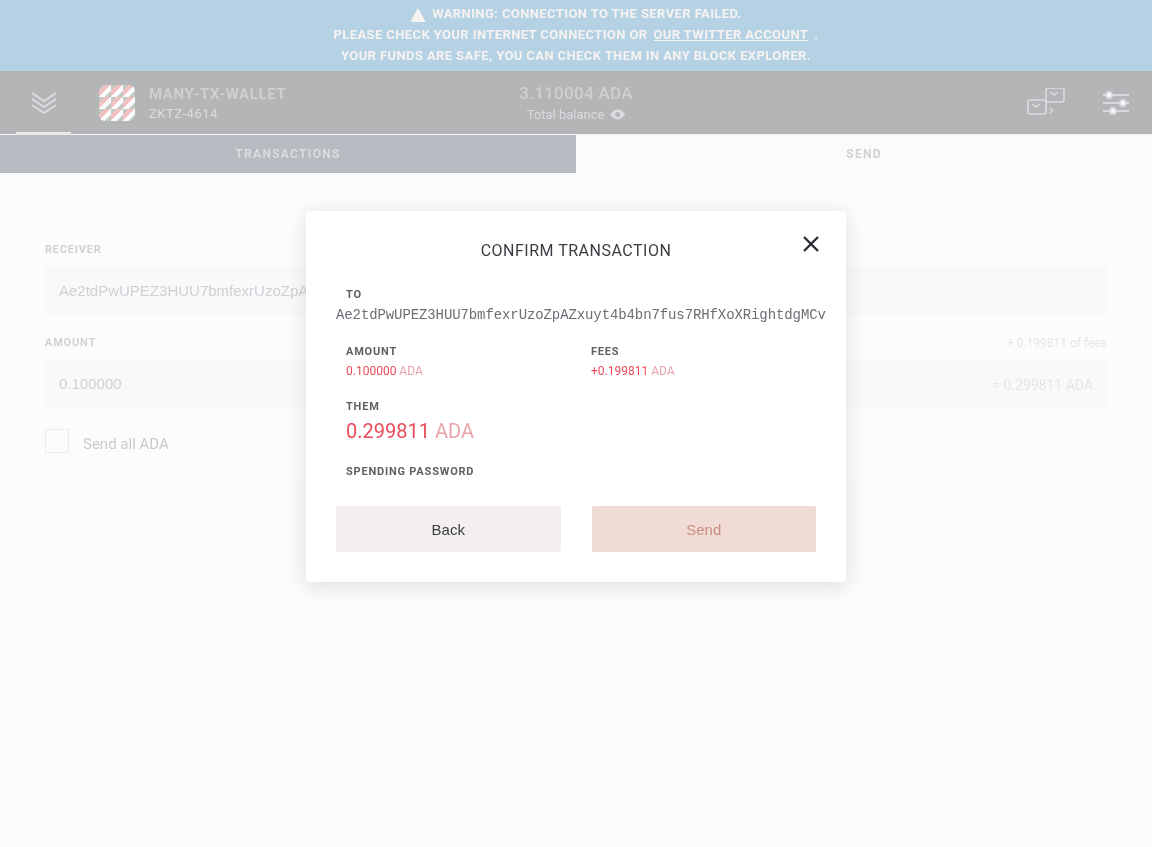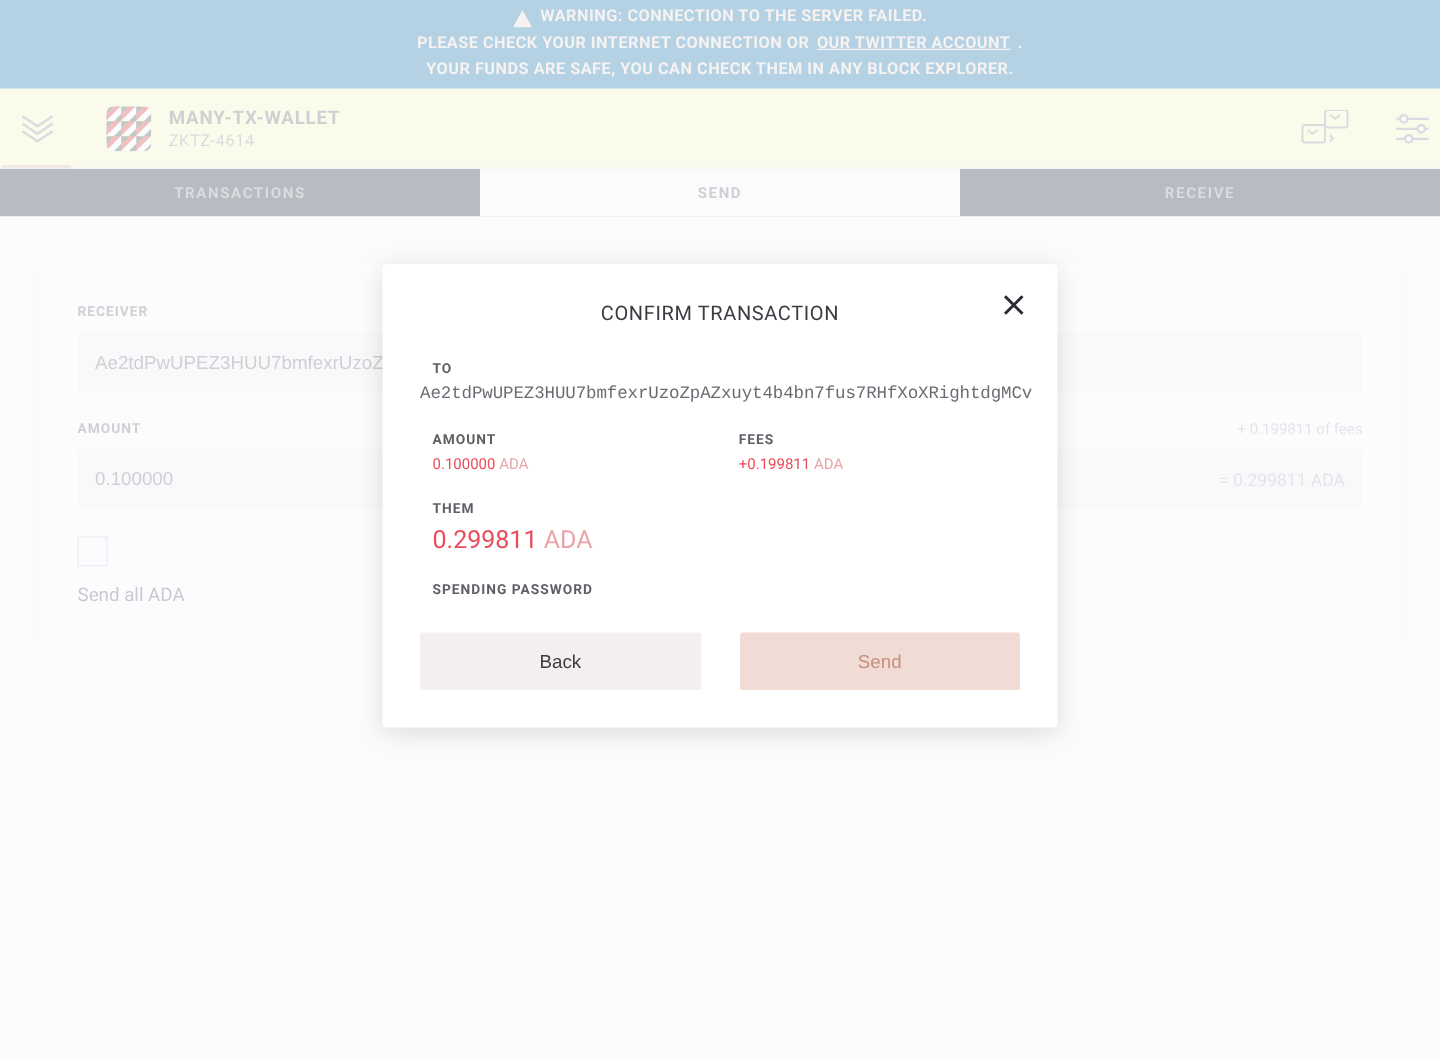--- a/index.html
+++ b/index.html
@@ -36,25 +36,25 @@
       color: #f0dcd6;
       text-decoration: underline;
     }
     .warning-icon {
       width: 16px;
       height: 14px;
     }
 
     
     .header {
-      background: #fef9c3;
+      background: #000000;
       height: 64px;
       display: flex;
       align-items: center;
-      padding: 0 7px;
+      padding: 0 21px;
       border-bottom: 1px solid #e5e8ea;
       position: relative;
     }
     .logo-sect {
       width: 45px;
       display: flex;
       align-items: center;
       justify-content: center;
       position: relative;
     }
@@ -139,21 +139,21 @@
       color: #8a8d94;
       cursor: pointer;
     }
     .tab.active {
       background: #fafbfc;
       color: #5e6066;
     }
 
     
     .content {
-      padding: 40px 32px;
+      padding: 40px 15px;
     }
     .send-card {
       background: #fff;
       border-radius: 4px;
       padding: 30px;
       box-shadow: 0 1px 2px rgba(0,0,0,0.04);
     }
     .field-group { margin-bottom: 22px; position: relative; }
     .field-label {
       font-size: 11px;
@@ -181,24 +181,23 @@
     }
     .amount-total {
       position: absolute;
       right: 14px;
       bottom: 14px;
       font-size: 14px;
       color: #a8abb1;
     }
     .check-row {
       display: flex;
-      align-items: flex-start;
+      align-items: flex-end;
       gap: 14px;
       margin-top: 18px;
-      flex-direction: column;
     }
     .checky {
       width: 24px;
       height: 24px;
       border: 1px solid #c4c7cc;
       background: #fff;
     }
     .check-label {
       font-size: 15px;
       color: #4a4c52;
@@ -322,20 +321,29 @@
 <div class="header">
   <div class="logo-sect">
     <svg width="32" height="32" viewBox="0 0 32 32">
       <path fill="none" stroke="#8a8d94" stroke-width="2" d="M4 6 L16 14 L28 6 M4 12 L16 20 L28 12 M4 18 L16 26 L28 18"></path>
     </svg>
   </div>
   <div class="wallet-avatar"></div>
   <div class="wallet-info">
     <div class="wallet-name">MANY-TX-WALLET</div>
     <div class="wallet-sub">ZKTZ-4614</div>
+  </div>
+  <div class="balance-sect">
+    <div class="balance-value">3.110004 ADA</div>
+    <div class="balance-label">
+      <span>Total balance</span>
+      <svg class="eye-icon" viewBox="0 0 24 16">
+          <path fill="#8a8d94" d="M12 0 C5 0 0 8 0 8 s5 8 12 8 s12-8 12-8 S19 0 12 0 Z M12 12 a4 4 0 1 1 0-8 a4 4 0 0 1 0 8 Z"></path>
+        </svg>
+    </div>
   </div>
   <div class="header-right">
     <svg class="header-icon" viewBox="0 0 40 30">
       <rect x="20" y="0" width="18" height="14" rx="2" fill="none" stroke="#8a8d94" stroke-width="1.6"></rect>
       <path d="M24 4 L28 7 L32 4" fill="none" stroke="#8a8d94" stroke-width="1.5"></path>
       <rect x="2" y="12" width="18" height="14" rx="2" fill="none" stroke="#8a8d94" stroke-width="1.6"></rect>
       <path d="M6 16 L10 19 L14 16" fill="none" stroke="#8a8d94" stroke-width="1.5"></path>
       <path d="M24 20 l3 3 M24 25 l3 -3" fill="none" stroke="#8a8d94" stroke-width="1.5"></path>
     </svg>
     <svg class="header-icon" style="width:30px" viewBox="0 0 30 30">
@@ -345,21 +353,20 @@
       <circle cx="22" cy="15" r="3" fill="#f0f3f5" stroke="#8a8d94" stroke-width="1.8"></circle>
       <line x1="2" y1="23" x2="28" y2="23" stroke="#8a8d94" stroke-width="1.8"></line>
       <circle cx="12" cy="23" r="3" fill="#f0f3f5" stroke="#8a8d94" stroke-width="1.8"></circle>
     </svg>
   </div>
 </div>
 
 <div class="tabs">
   <div class="tab">TRANSACTIONS</div>
   <div class="tab active">SEND</div>
-  <div class="tab">RECEIVE</div>
 </div>
 
 <div class="content">
   <div class="send-card">
     <div class="field-group">
       <div class="field-label">RECEIVER</div>
       <input class="text-input" value="Ae2tdPwUPEZ3HUU7bmfexrUzoZpAZxuyt4b4bn7fus7RHfXoXRightdgMCv" style="">
     </div>
     <div class="field-group">
       <div class="field-label">AMOUNT</div>

